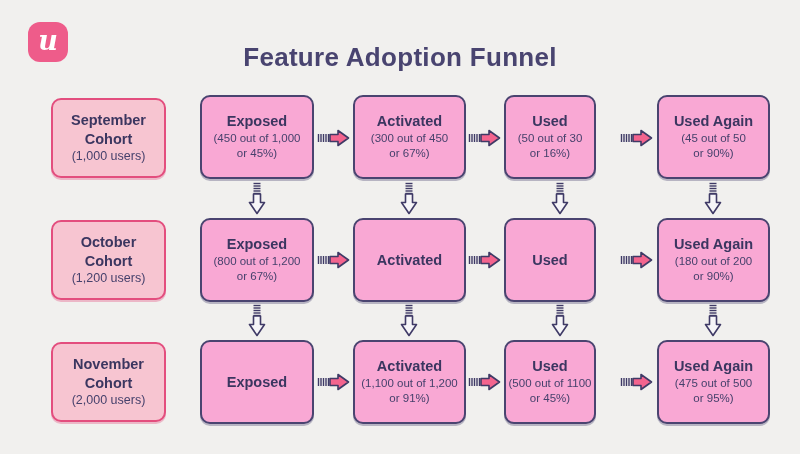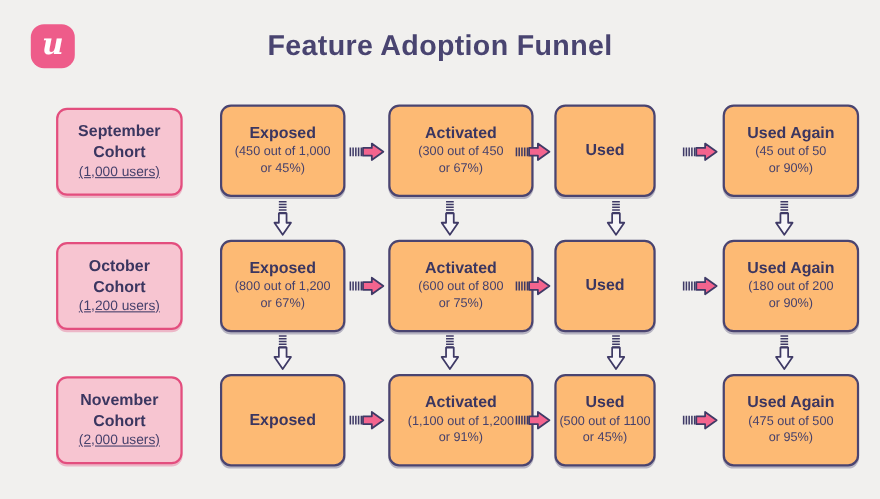--- a/index.html
+++ b/index.html
@@ -23,41 +23,41 @@
     font-style: italic;
     font-weight: bold;
     font-size: 27px;
     line-height: 1;
     padding-bottom: 3px;
     box-sizing: border-box;
   }
   .title {
     position: absolute;
     top: 26px; left: 0; right: 0;
-    margin: 0;
+    margin: 16px;
     text-align: center;
     font-size: 26px;
     font-weight: 600;
     letter-spacing: 0.3px;
     color: #494470;
   }
   .box {
     position: absolute;
     height: 84px;
     border: 2px solid;
     border-radius: 10px;
     box-sizing: border-box;
     display: flex;
     flex-direction: column;
     justify-content: center;
     align-items: center;
     text-align: center;
   }
   .stage {
-    background: #fdba74;
+    background: #f9a8d4;
     border-color: #4a4470;
     box-shadow: 0 2px 0 rgba(74, 68, 112, 0.35);
   }
   .cohort {
     background: #f7c5d1;
     border-color: #e34e7e;
     box-shadow: 0 2px 0 rgba(227, 78, 126, 0.35);
     height: 80px;
   }
   .box-title {
@@ -67,27 +67,27 @@
     color: #3b3660;
     white-space: pre-line;
   }
   .box-detail {
     font-size: 11.5px;
     line-height: 1.35;
     color: #46416c;
     white-space: pre;
     margin-top: 0;
   }
-  .cohort .box-detail { font-size: 12.5px; text-decoration: underline; }
+  .cohort .box-detail { font-size: 12.5px; }
   
   .col-c { left: 51px;  width: 115px; }
   .col-0 { left: 200px; width: 114px; }
-  .col-1 { left: 353px; width: 132px; text-align: center; }
+  .col-1 { left: 353px; width: 113px; text-align: center; }
   .col-2 { left: 504px; width: 92px; }
-  .col-3 { left: 657px; width: 124px; }
+  .col-3 { left: 657px; width: 113px; }
   
   .row-0 { top: 95px; }
   .row-1 { top: 218px; }
   .row-2 { top: 340px; }
   .row-0c { top: 98px; }
   .row-1c { top: 220px; }
   .row-2c { top: 342px; }
   
   .h-arrow { position: absolute; width: 34px; height: 20px; }
   .hg-0 { left: 317px; }
@@ -150,20 +150,22 @@
     <div class="box-detail">(450 out of 1,000
 or 45%)</div>
   </div>
   <div class="box stage col-1 row-0">
     <div class="box-title">Activated</div>
     <div class="box-detail">(300 out of 450
 or 67%)</div>
   </div>
   <div class="box stage col-2 row-0">
     <div class="box-title">Used</div>
+    <div class="box-detail">(50 out of 30
+or 16%)</div>
   </div>
   <div class="box stage col-3 row-0">
     <div class="box-title">Used Again</div>
     <div class="box-detail">(45 out of 50
 or 90%)</div>
   </div>
   <svg class="h-arrow hg-0 hr-0">
       <use href="#arrow-right"></use>
     </svg>
   <svg class="h-arrow hg-1 hr-0">
@@ -191,22 +193,20 @@
 Cohort</div>
     <div class="box-detail">(1,200 users)</div>
   </div>
   <div class="box stage col-0 row-1">
     <div class="box-title">Exposed</div>
     <div class="box-detail">(800 out of 1,200
 or 67%)</div>
   </div>
   <div class="box stage col-1 row-1">
     <div class="box-title">Activated</div>
-    <div class="box-detail">(600 out of 800
-or 75%)</div>
   </div>
   <div class="box stage col-2 row-1">
     <div class="box-title">Used</div>
   </div>
   <div class="box stage col-3 row-1">
     <div class="box-title">Used Again</div>
     <div class="box-detail">(180 out of 200
 or 90%)</div>
   </div>
   <svg class="h-arrow hg-0 hr-1">

